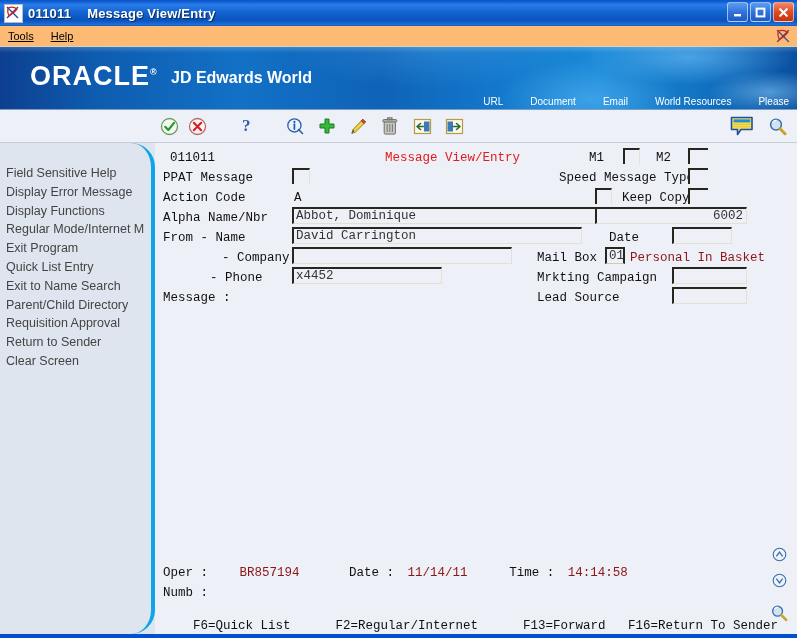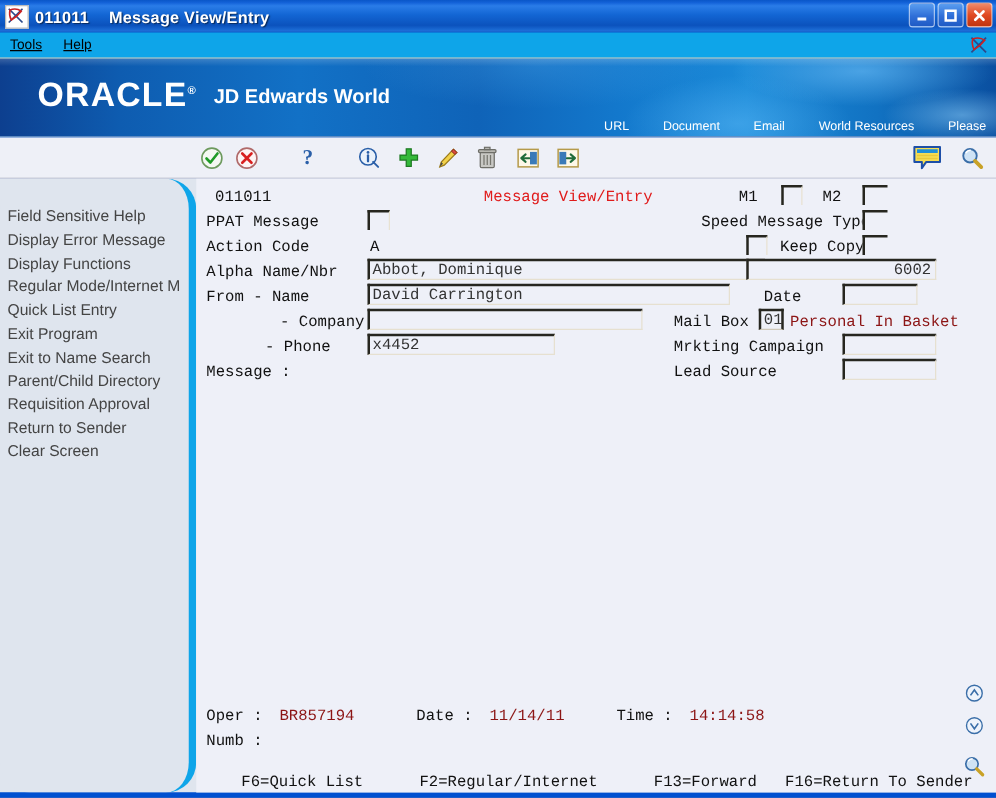--- a/index.html
+++ b/index.html
@@ -39,21 +39,21 @@
     width:21px;height:20px;border-radius:3px;
     border:1px solid rgba(255,255,255,.55);
     display:flex;align-items:center;justify-content:center;
     box-sizing:border-box;
   }
   .tbtn.min,.tbtn.max{background:linear-gradient(to bottom,#5a9ef0,#2f6fd8 55%,#1f5ac4);}
   .tbtn.close{background:linear-gradient(to bottom,#f08a6a,#e04a22 50%,#c03410);}
   .tbtn svg{display:block;}
   
   .menubar{
-    height:20px;background:#0ea5e9;
+    height:20px;background:#fdba74;
     display:flex;align-items:center;
     border-bottom:1px solid #d6d2c2;
     position:relative;flex:none;
     padding-left:8px;
   }
   .menuitem{font-size:11px;color:#000;margin-right:17px;line-height:20px;}
   .menuitem u{text-decoration:underline;}
   .menubar-right{position:absolute;right:6px;top:2px;}
   
   .banner{
@@ -91,21 +91,21 @@
     height:32px;flex:none;background:#eef0f7;
     display:flex;align-items:center;position:relative;
     border-bottom:1px solid #c9ccd8;
   }
   .tool{margin-left:0;display:flex;align-items:center;justify-content:center;cursor:pointer;}
   .toolbar-right{position:absolute;right:10px;top:0;height:32px;display:flex;align-items:center;gap:14px;}
   
   .bodyrow{flex:1;display:flex;min-height:0;background:#dfe5ee;}
   .sidebar{
     width:151px;flex:none;background:#dfe5ee;
-    border-right:6px solid #0ea5e9;
+    border-right:4px solid #0ea5e9;
     padding-top:21px;overflow:hidden;border-radius:24px;
   }
   .side-item{
     font-size:12.5px;color:#444;line-height:18.8px;
     padding-left:6px;white-space:nowrap;overflow:hidden;cursor:pointer;
   }
   .content{
     flex:1;background:#eef0f8;position:relative;overflow:hidden;
     font-family:"Liberation Mono","DejaVu Sans Mono",monospace;
     font-size:12.5px;color:#111;
@@ -307,22 +307,22 @@
     </div>
   </div>
 
   <div class="bodyrow">
 
     <div class="sidebar">
       <div class="side-item">Field Sensitive Help</div>
       <div class="side-item">Display Error Message</div>
       <div class="side-item">Display Functions</div>
       <div class="side-item">Regular Mode/Internet M</div>
+      <div class="side-item">Exit Program</div>
       <div class="side-item">Quick List Entry</div>
-      <div class="side-item">Exit Program</div>
       <div class="side-item">Exit to Name Search</div>
       <div class="side-item">Parent/Child Directory</div>
       <div class="side-item">Requisition Approval</div>
       <div class="side-item">Return to Sender</div>
       <div class="side-item">Clear Screen</div>
     </div>
 
     <div class="content">
 
       <div class="lbl" style="left:15px;top:8px;">011011</div>
@@ -388,21 +388,21 @@
           <svg width="18" height="18" viewBox="0 0 19 19">
               <circle cx="8" cy="7.6" r="5.2" fill="#cfe3f5" stroke="#3a6ea8" stroke-width="1.4"></circle>
               <path d="M4.6 5.4 A4.6 4.6 0 0 1 8.6 3.2" stroke="#ffffff" stroke-width="1.2" fill="none"></path>
               <path d="M12 11.7 L17 16.7" stroke="#c9a227" stroke-width="2.8" stroke-linecap="round"></path>
             </svg>
         </div>
       </div>
 
       <div class="statusline" style="left:8px;top:423px;">
         <span>Oper :</span>
-        <span class="darkred" style="margin-left:6px;">BR857194</span>
+        <span class="darkred" style="margin-left:24px;">BR857194</span>
         <span style="margin-left:42px;">Date :</span>
         <span class="darkred" style="margin-left:6px;">11/14/11</span>
         <span style="margin-left:34px;">Time :</span>
         <span class="darkred" style="margin-left:6px;">14:14:58</span>
       </div>
       <div class="statusline" style="left:8px;top:443px;">
         <span>Numb :</span>
         <span class="darkred" style="margin-left:6px;"></span>
       </div>
     </div>

